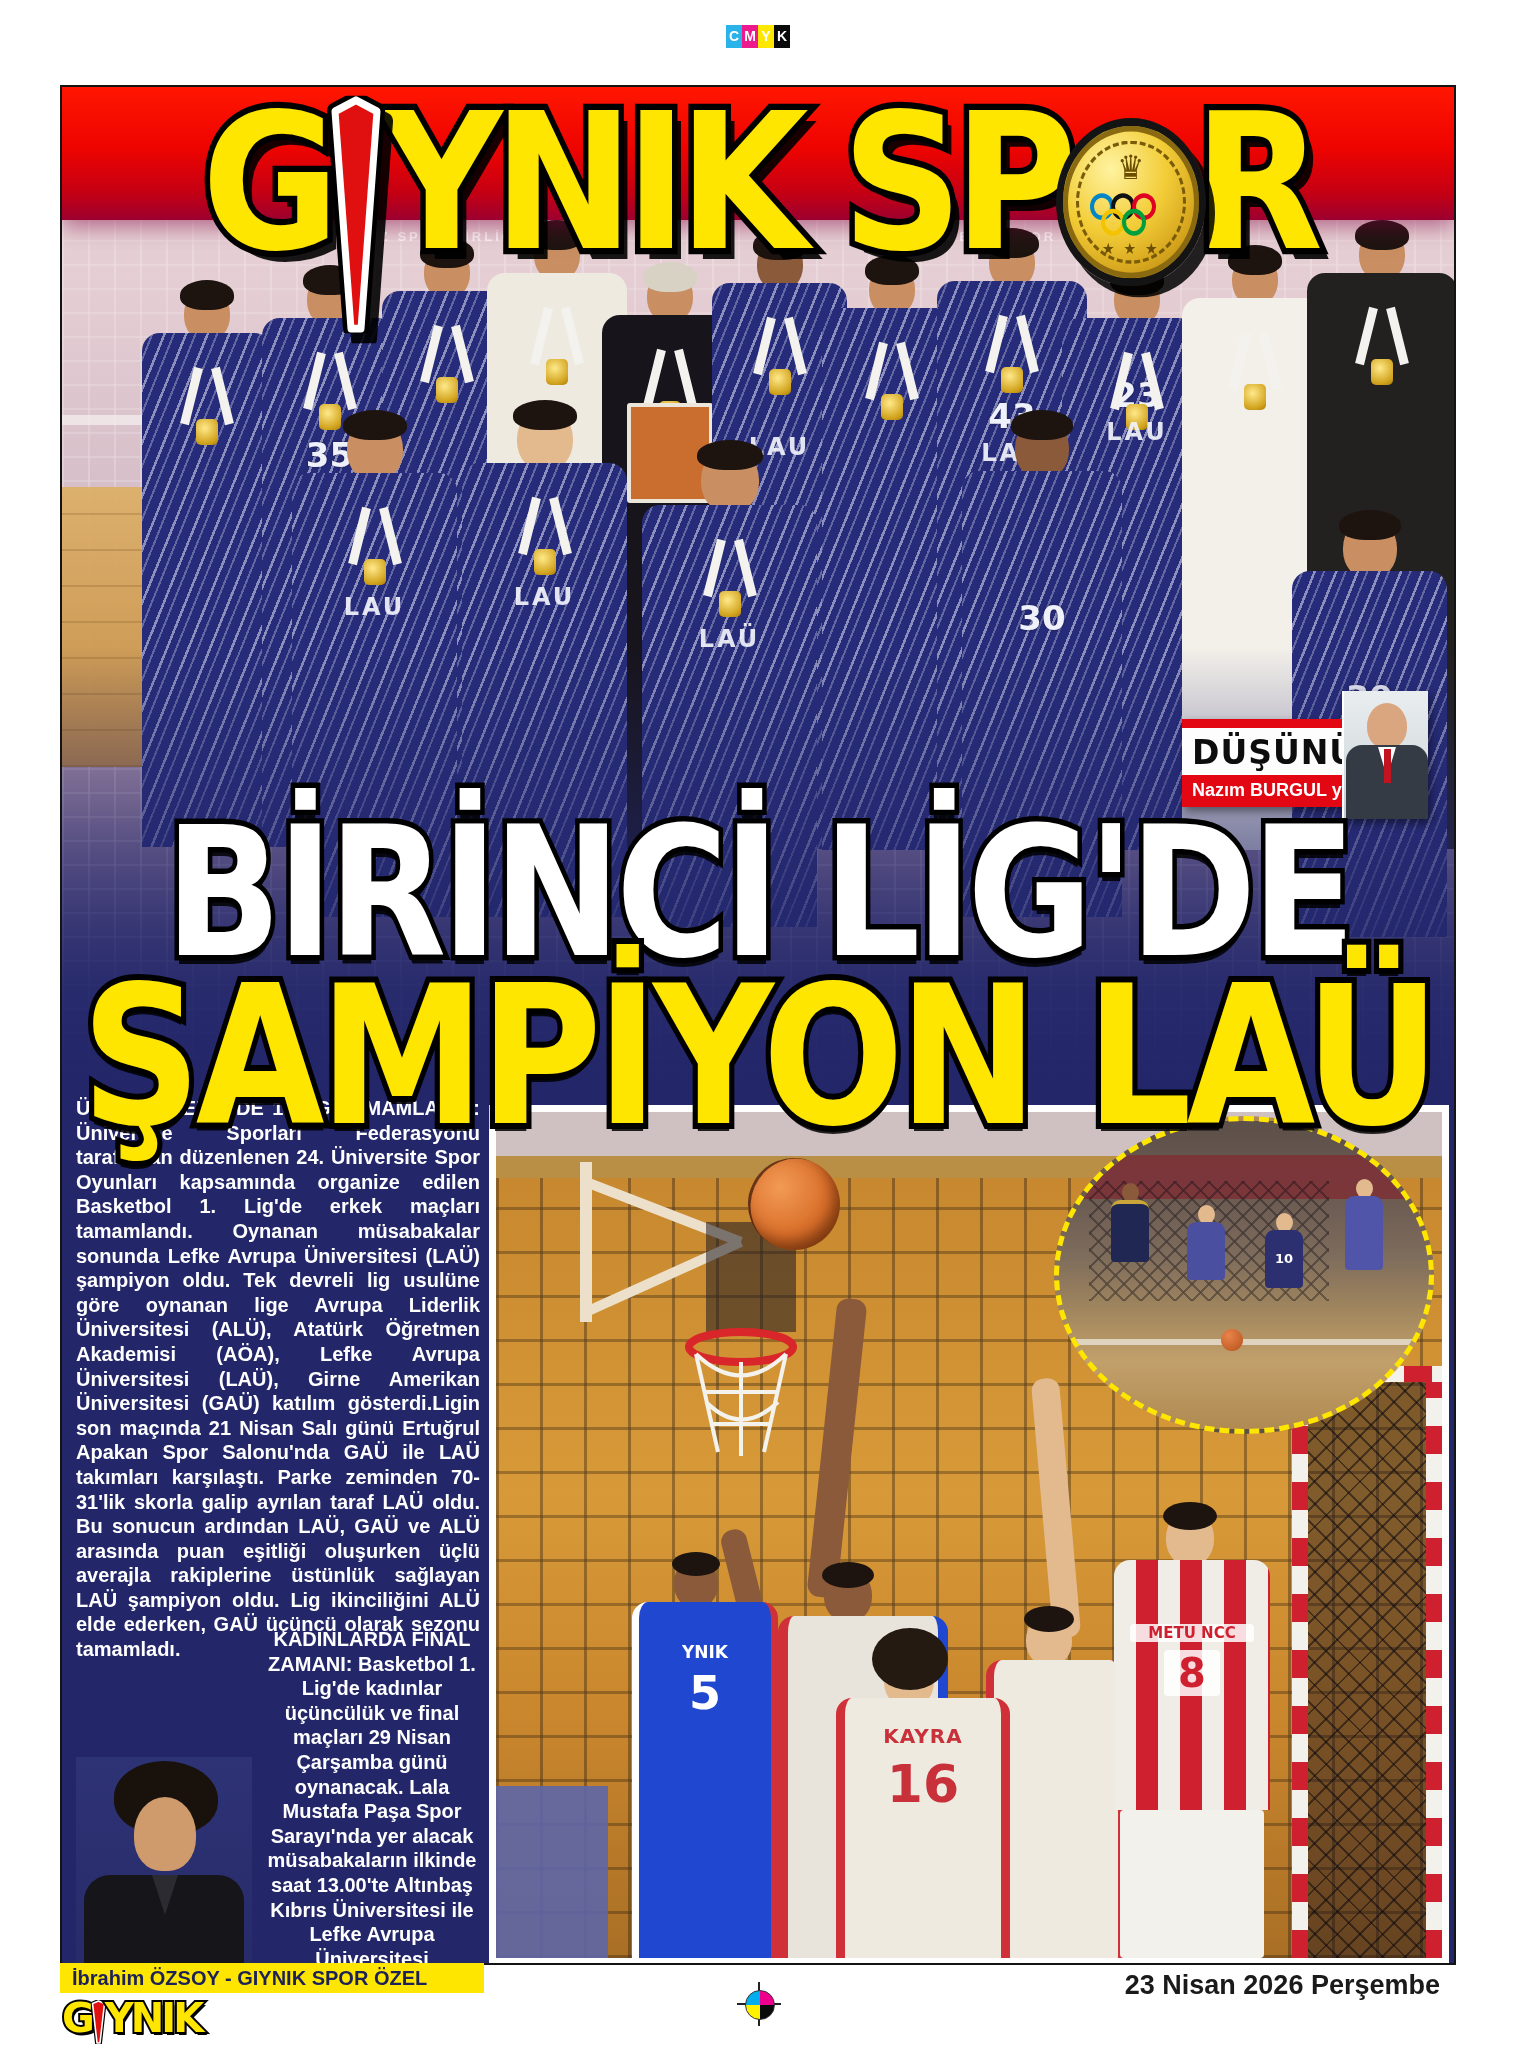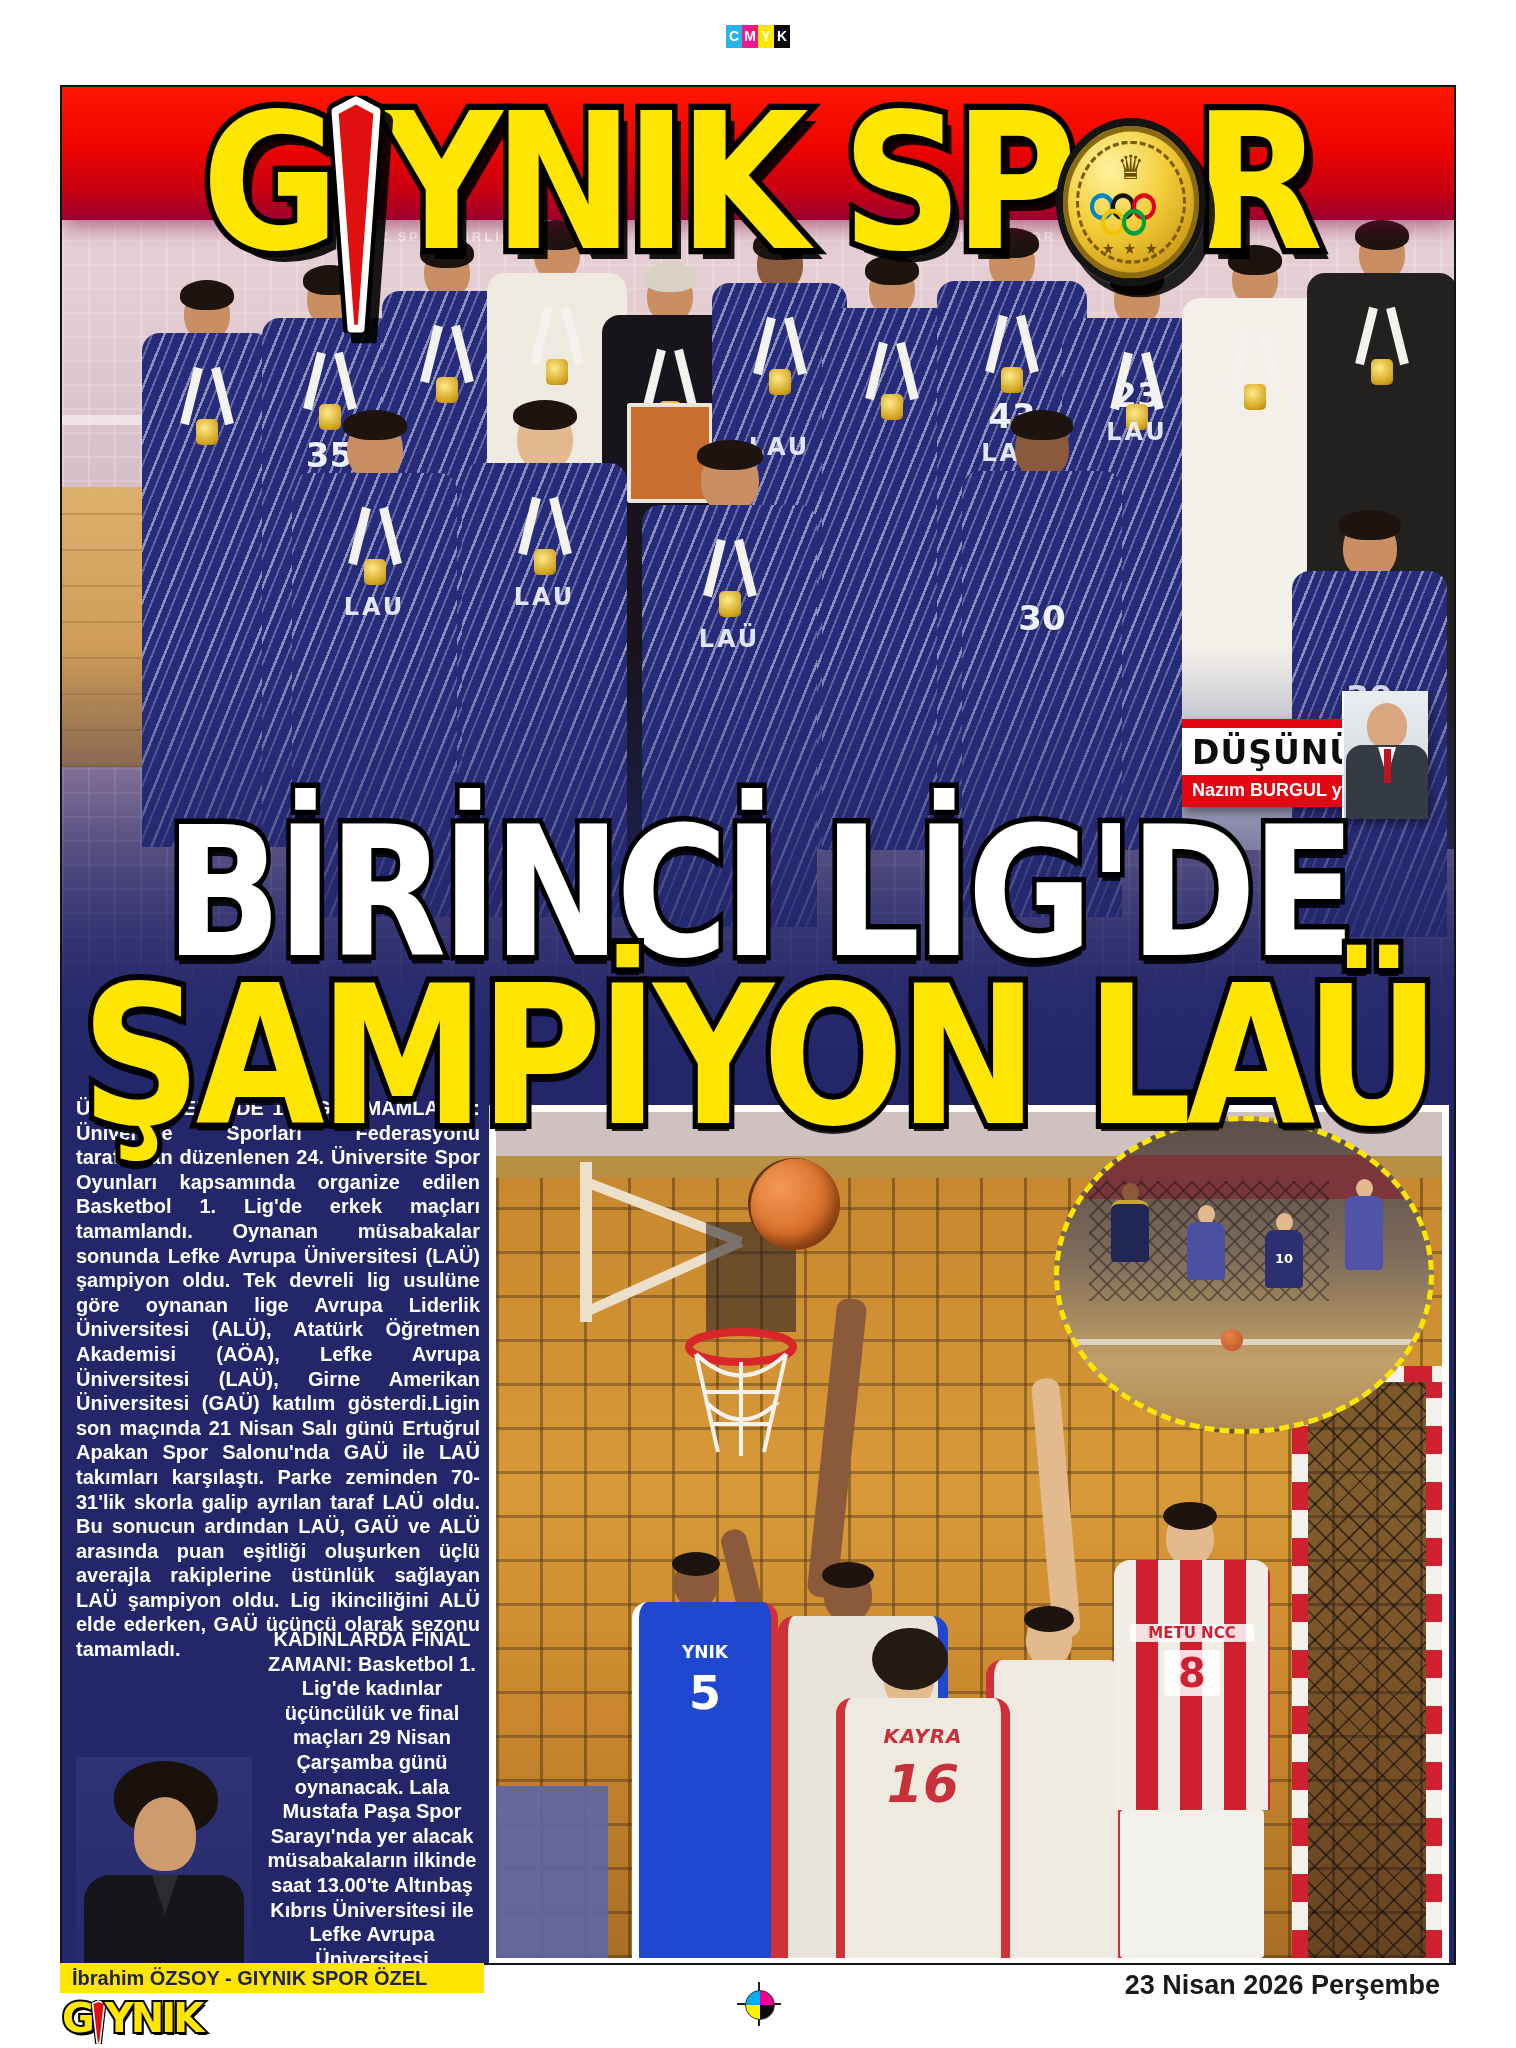--- a/index.html
+++ b/index.html
@@ -479,21 +479,21 @@
       </div>
 
       <div class="gp" style="left:262px;bottom:0;width:190px;height:660px;" data-interactable="false">
         <div class="g-arm skin2" style="left:64px;top:0;width:30px;height:300px;transform:rotate(6deg);"></div>
         <div class="g-head skin2" style="left:66px;top:270px;width:48px;height:54px;">
             <div class="g-hair hair-d" style="left:-2px;top:-6px;right:-2px;height:26px;"></div>
           </div>
         <div class="g-torso" style="left:20px;top:318px;width:150px;height:342px;background:#e8e4dc;border-left:10px solid #d03038;border-right:10px solid #2047d0;"></div>
       </div>
 
-      <div class="gp" style="left:332px;bottom:0;width:172px;height:312px;z-index:7;font-style:italic;" data-interactable="false">
+      <div class="gp" style="left:332px;bottom:0;width:172px;height:312px;z-index:7;" data-interactable="false">
         <div class="g-head skin3" style="left:56px;top:6px;width:50px;height:56px;"></div>
         <div class="g-hair hair-c" style="left:44px;top:-18px;width:76px;height:62px;"></div>
         <div class="g-torso jw" style="left:8px;top:52px;width:156px;height:260px;border-left:9px solid #d03038;border-right:9px solid #d03038;">
           <div class="g-name" style="top:26px;color:#c8303a;font-size:20px;letter-spacing:1px;" data-interactable="false">KAYRA</div>
           <div class="g-name" style="top:56px;color:#c8303a;font-size:52px;" data-interactable="false">16</div>
         </div>
       </div>
 
       <div class="gp" style="left:476px;bottom:0;width:150px;height:580px;" data-interactable="false">
         <div class="g-arm skin3" style="left:70px;top:0;width:28px;height:260px;transform:rotate(-5deg);"></div>

